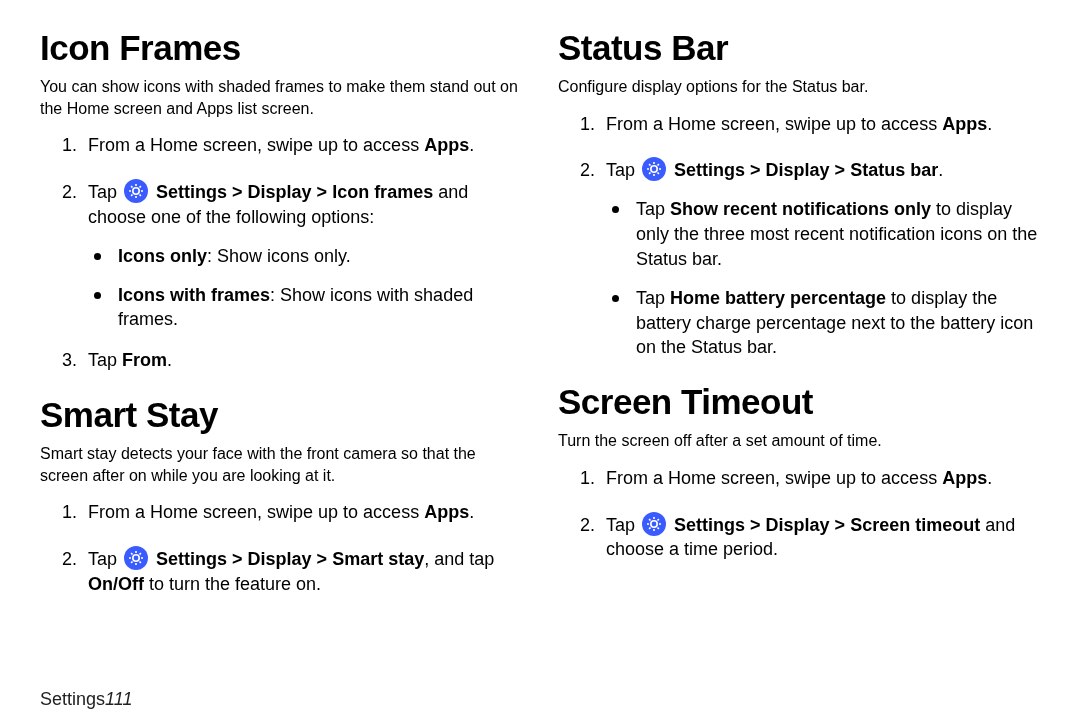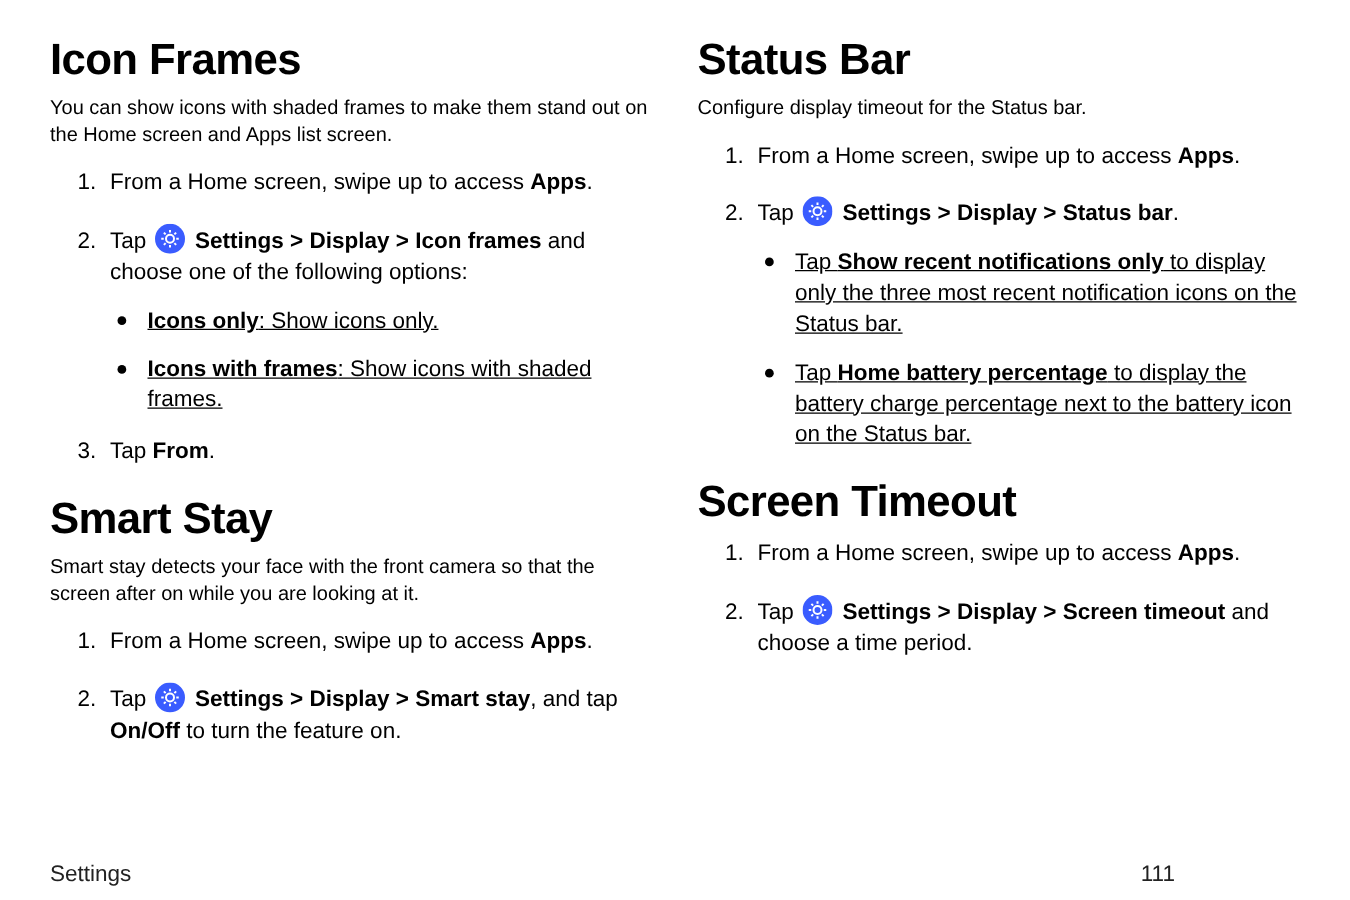--- a/index.html
+++ b/index.html
@@ -38,21 +38,20 @@
     list-style: none;
     padding-left: 0;
     margin-top: 14px;
   }
   ul.bullets > li {
     position: relative;
     padding-left: 30px;
     line-height: 1.38;
     margin-bottom: 14px;
     font-size: 18px;
-    text-decoration: underline;
   }
   ul.bullets > li::before {
     content: "";
     position: absolute;
     left: 6px; top: 9px;
     width: 7px; height: 7px;
     border-radius: 50%;
     background: #000;
   }
   .b { font-weight: 700; }
@@ -64,21 +63,21 @@
     margin: 0 3px 0 2px;
   }
   .settings-icon svg { display: block; }
   .footer {
     display: flex;
     align-items: baseline;
     font-size: 18px;
     padding-top: 6px;
     color: #222;
   }
-  .footer .center { flex: 1; text-align: right; margin-right: 100px; }
+  .footer .center { flex: 1; text-align: left; margin-right: 100px; font-style: italic; }
 </style>
 </head>
 <body>
 
 <div class="page">
   <div class="columns">
 
     <div class="col">
 
       <h2 class="section-title">Icon Frames</h2>
@@ -126,21 +125,21 @@
             </span>
           <span class="b">Settings</span><span class="b chev"> &gt; </span><span class="b">Display</span><span class="b chev"> &gt; </span><span class="b">Smart stay</span><span>, and tap </span><span class="b">On/Off</span><span> to turn the feature on.</span>
         </li>
       </ol>
 
     </div>
 
     <div class="col">
 
       <h2 class="section-title">Status Bar</h2>
-      <p class="intro">Configure display timeout for the Status bar.</p>
+      <p class="intro">Configure display options for the Status bar.</p>
       <ol class="steps">
         <li>
           <span>From a Home screen, swipe up to access </span><span class="b">Apps</span><span>.</span>
         </li>
         <li>
           <span>Tap </span><span class="settings-icon">
               <svg width="24" height="24" viewBox="0 0 24 24">
                 <circle cx="12" cy="12" r="12" fill="#3a5cff"></circle>
                 <g fill="none" stroke="#fff" stroke-width="1.6">
                   <circle cx="12" cy="12" r="3.2"></circle>
@@ -150,20 +149,21 @@
             </span>
           <span class="b">Settings</span><span class="b chev"> &gt; </span><span class="b">Display</span><span class="b chev"> &gt; </span><span class="b">Status bar</span><span>.</span>
           <ul class="bullets">
             <li><span>Tap </span><span class="b">Show recent notifications only</span><span> to display only the three most recent notification icons on the Status bar.</span></li>
             <li><span>Tap </span><span class="b">Home battery percentage</span><span> to display the battery charge percentage next to the battery icon on the Status bar.</span></li>
           </ul>
         </li>
       </ol>
 
       <h2 class="section-title mt">Screen Timeout</h2>
+      <p class="intro">Turn the screen off after a set amount of time.</p>
       <ol class="steps">
         <li>
           <span>From a Home screen, swipe up to access </span><span class="b">Apps</span><span>.</span>
         </li>
         <li>
           <span>Tap </span><span class="settings-icon">
               <svg width="24" height="24" viewBox="0 0 24 24">
                 <circle cx="12" cy="12" r="12" fill="#3a5cff"></circle>
                 <g fill="none" stroke="#fff" stroke-width="1.6">
                   <circle cx="12" cy="12" r="3.2"></circle>

